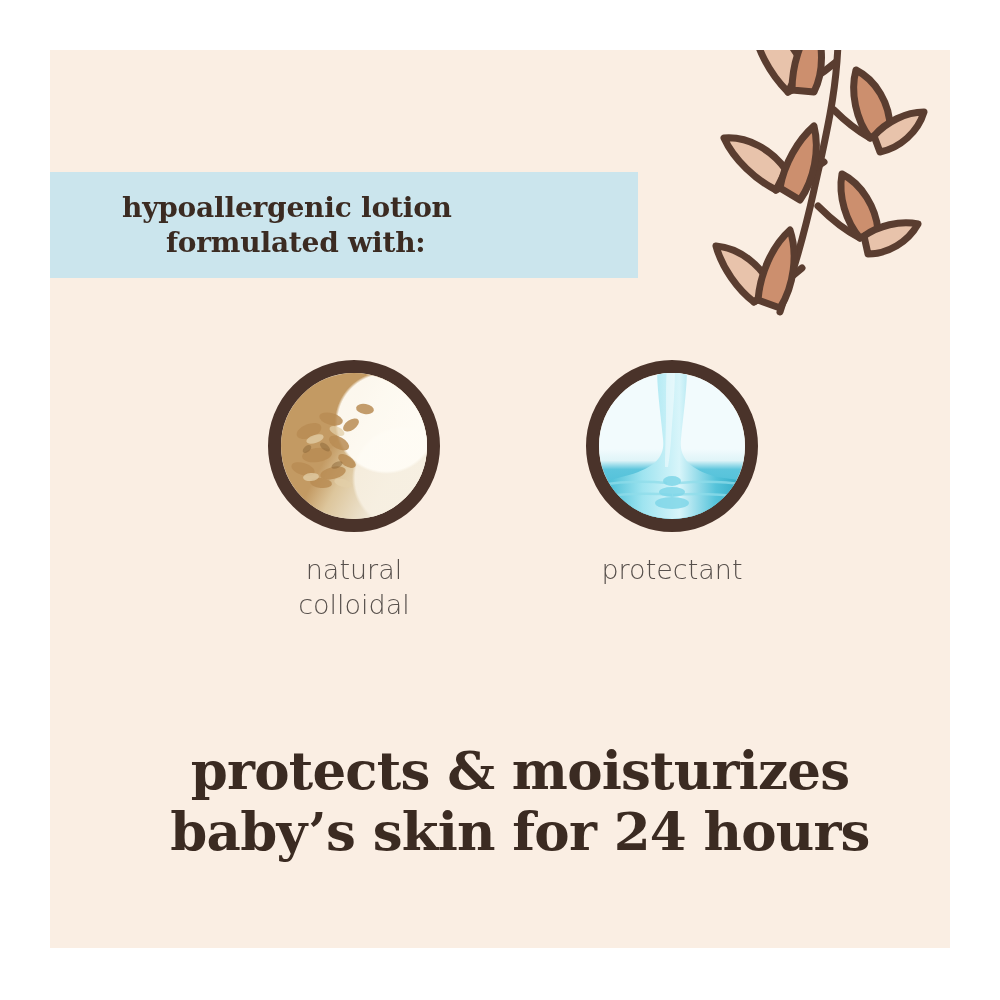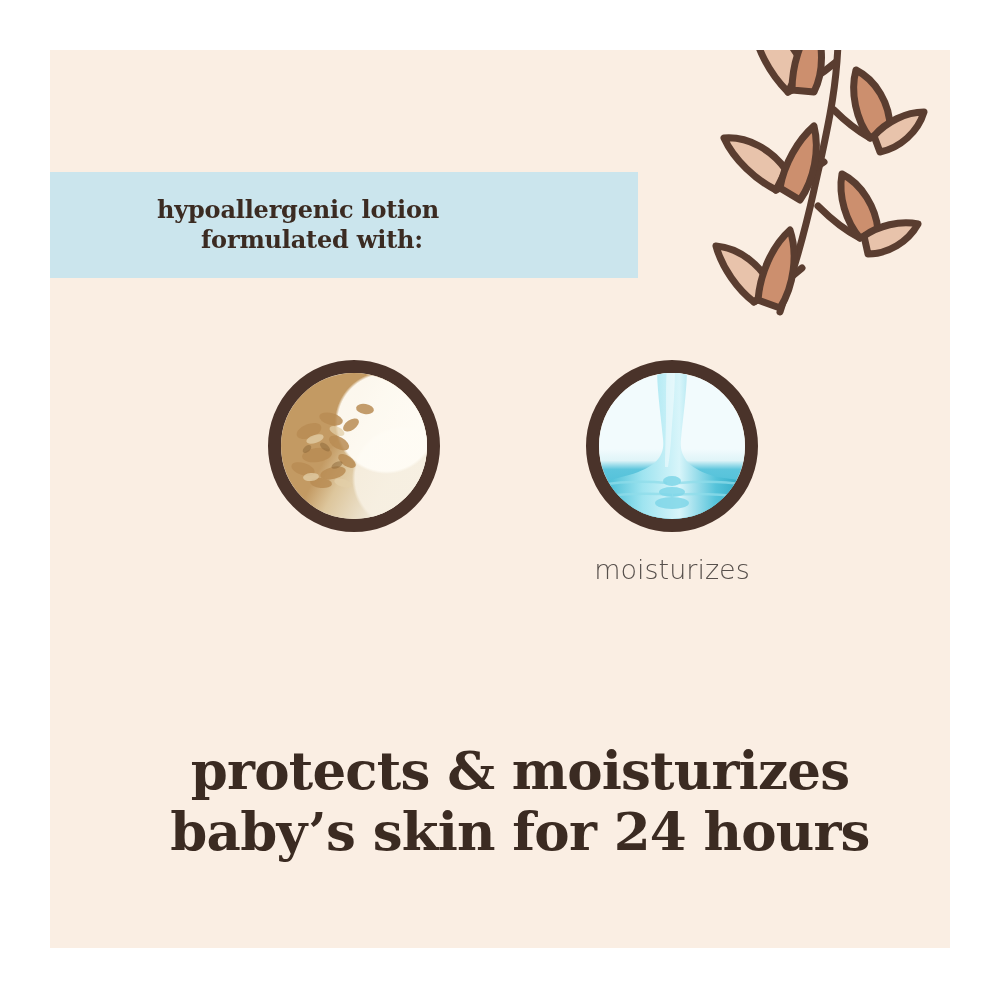--- a/index.html
+++ b/index.html
@@ -30,24 +30,24 @@
   
   .blue-band {
     position:absolute;
     left:0px; top:122px;
     width:588px; height:106px;
     background:#cbe5ed;
     display:flex;
     align-items:center;
   }
   .blue-band .band-text {
-    padding-left:107px;
+    padding-left:72px;
     font-family:"DejaVu Serif", serif;
     font-weight:700;
-    font-size:24px;
+    font-size:28px;
     line-height:1.26;
     color:#3b2b22;
     letter-spacing:-0.2px;
   }
   .band-text .l2 { display:block;margin-left:44px; }
 
   
   .sprig {
     position:absolute;
     left:660px; top:-10px;
@@ -187,20 +187,21 @@
               <ellipse cx="62" cy="110" rx="9" ry="4" transform="rotate(16 62 110)"></ellipse>
             </g>
             <g fill="#8a6638" opacity=".5">
               <ellipse cx="44" cy="74" rx="6" ry="3" transform="rotate(40 44 74)"></ellipse>
               <ellipse cx="26" cy="76" rx="5" ry="3" transform="rotate(-40 26 76)"></ellipse>
               <ellipse cx="56" cy="92" rx="6" ry="3" transform="rotate(-26 56 92)"></ellipse>
             </g>
           </svg>
         </div>
         <div class="caption">
+          <span class="cap-main">natural colloidal</span>
         </div>
       </div>
 
       <div class="ingredient">
         <div class="disc">
           <div class="media dim-media"></div>
           <svg class="flakes" viewBox="0 0 146 146">
             <defs>
               <linearGradient id="streamG" x1="0" y1="0" x2="1" y2="0">
                 <stop offset="0%" stop-color="#35b5d0"></stop>
@@ -223,21 +224,21 @@
             </g>
 
             <g fill="#7fd6e8" opacity=".85">
               <ellipse cx="73" cy="108" rx="9" ry="5"></ellipse>
               <ellipse cx="73" cy="119" rx="13" ry="5"></ellipse>
               <ellipse cx="73" cy="130" rx="17" ry="6"></ellipse>
             </g>
           </svg>
         </div>
         <div class="caption">
-          <span class="cap-main">moisturizes</span>
+          <span class="cap-main">protectant</span>
         </div>
       </div>
 
     </div>
 
     <div class="headline">
       <span>protects &amp; moisturizes</span>
       <span>baby’s skin for 24 hours</span>
     </div>
 

